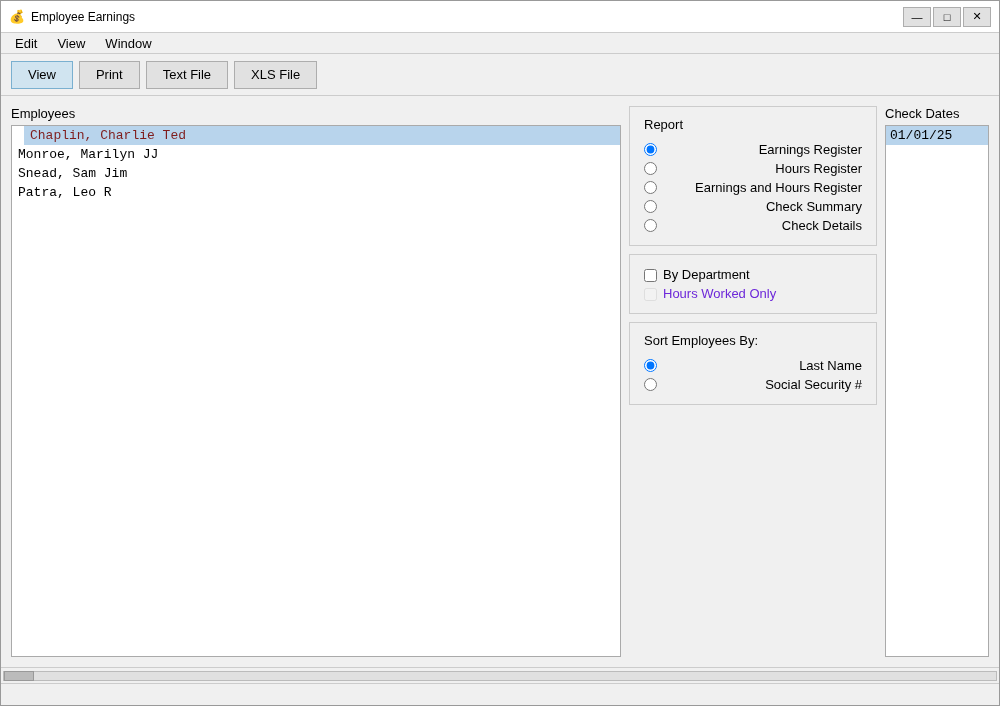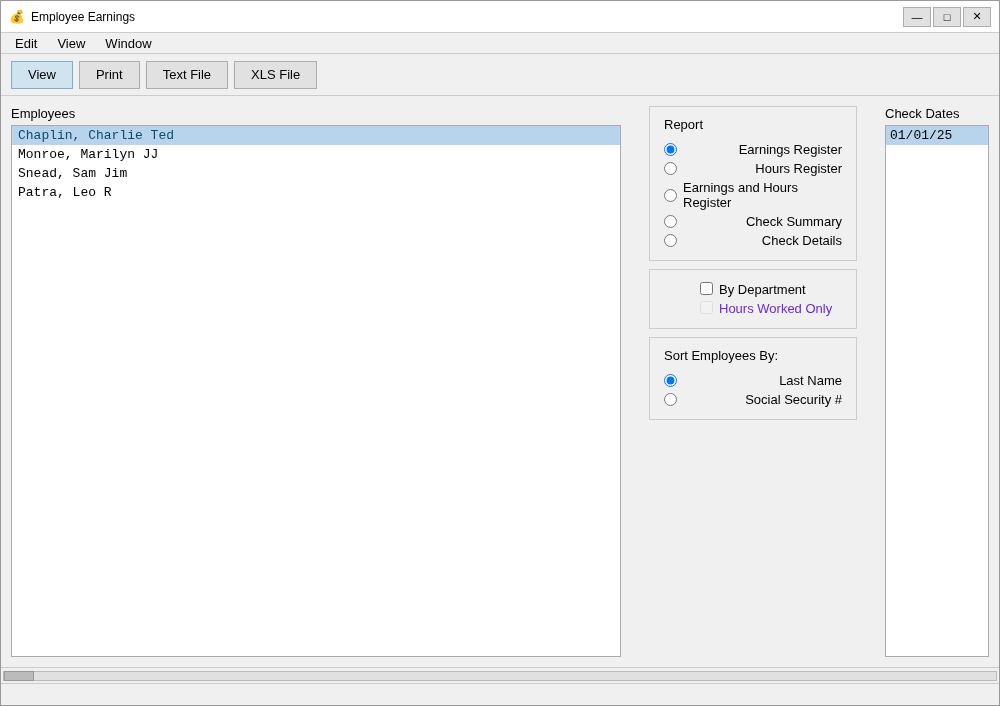--- a/index.html
+++ b/index.html
@@ -85,21 +85,21 @@
       font-size: 13px;
     }
     .toolbar-btn.active {
       background: #d0e4f0;
       border-color: #7ab0d0;
     }
     .main-content {
       display: flex;
       flex: 1;
       padding: 10px;
-      gap: 28px;
+      gap: 8px;
       overflow: hidden;
     }
     .employees-panel {
       display: flex;
       flex-direction: column;
       gap: 4px;
       width: 610px;
     }
     .panel-label {
       font-size: 13px;
@@ -113,21 +113,22 @@
       font-family: 'Courier New', Courier, monospace;
       font-size: 13px;
     }
     .list-item {
       padding: 2px 6px;
       cursor: pointer;
       white-space: nowrap;
     }
     .list-item.selected {
       background: #b8d4ec;
-      color: #0c4a6e;
+      color: #7f1d1d;
+      margin-left: 12px;
     }
     .right-panel {
       display: flex;
       flex-direction: column;
       gap: 8px;
       flex: 1;
     }
     .report-group {
       background: #f0f0f0;
       border: 1px solid #ccc;
@@ -154,25 +155,24 @@
       font-size: 13px;
       cursor: pointer;
     }
     .options-group {
       background: #f0f0f0;
       border: 1px solid #ccc;
       padding: 10px 14px;
     }
     .checkbox-item {
       display: flex;
-      align-items: flex-start;
+      align-items: flex-end;
       gap: 6px;
       padding: 2px 0;
       cursor: pointer;
-      margin-left: 36px;
     }
     .checkbox-item input[type="checkbox"] {
       margin: 0;
       cursor: pointer;
     }
     .checkbox-label {
       font-size: 13px;
     }
     .checkbox-item.disabled .checkbox-label {
       color: #6d28d9;

